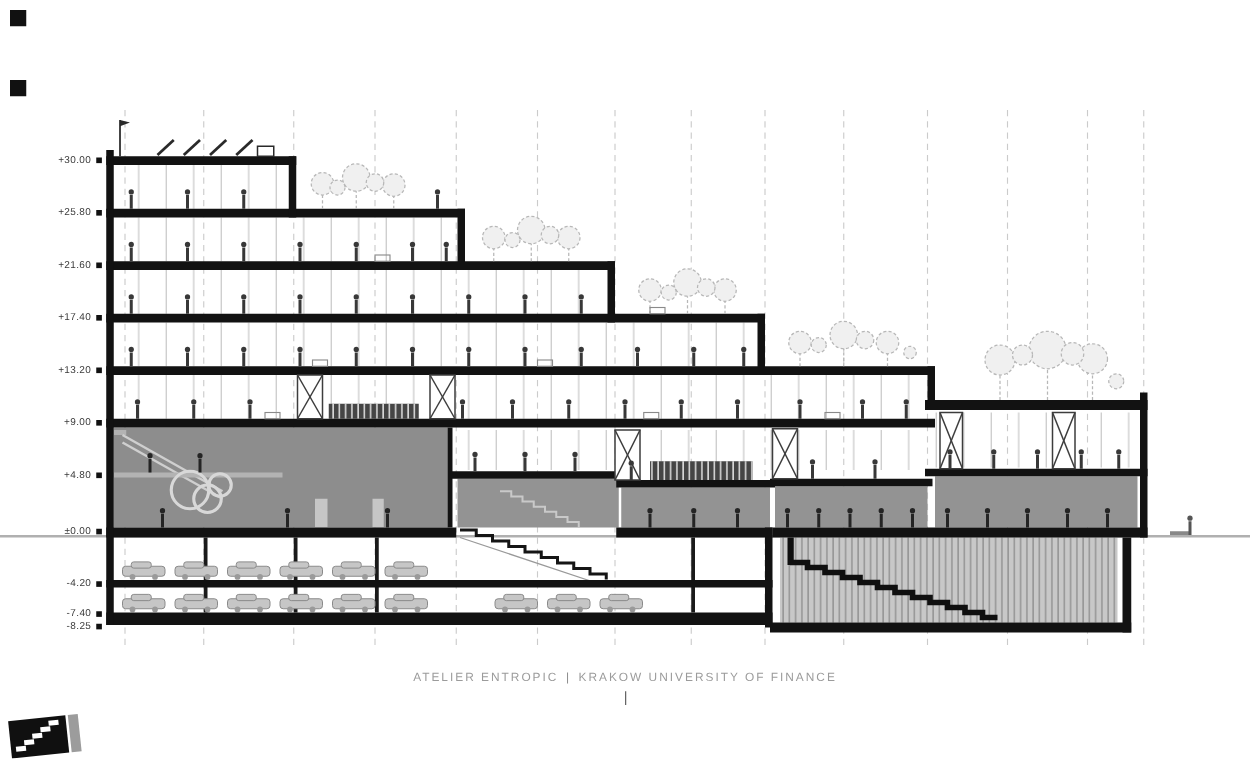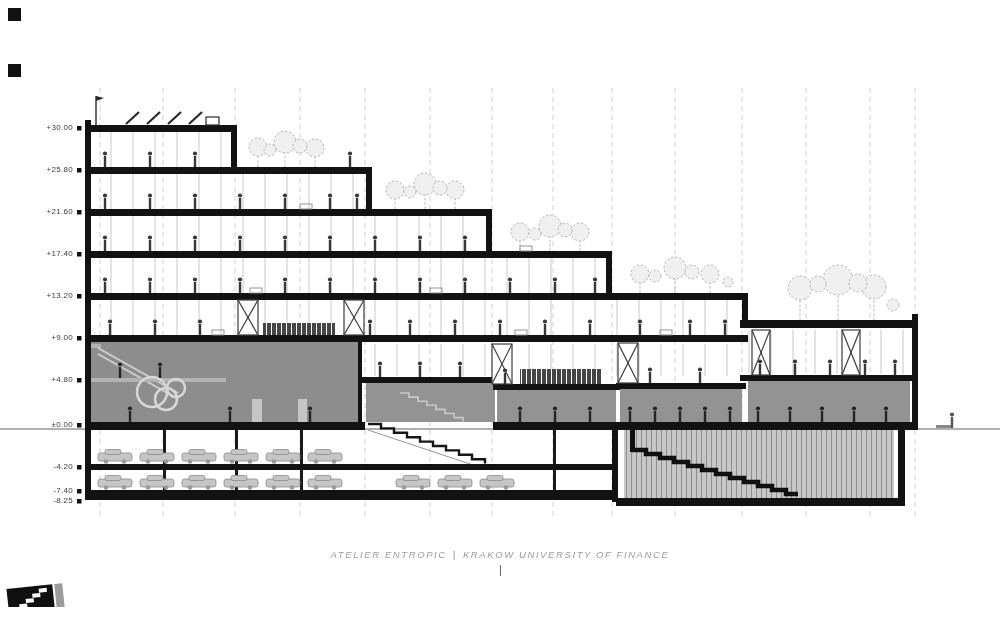--- a/index.html
+++ b/index.html
@@ -2,21 +2,21 @@
 <html><head>
 <meta charset="utf-8">
 <style>
   html,body{margin:0;padding:0;background:#fff;}
   .stage{position:relative;width:1000px;height:607px;background:#ffffff;overflow:hidden;
          font-family:"Liberation Sans",sans-serif;}
   .stage svg{display:block;}
   #drawing{position:absolute;top:0;left:0;}
   .titleblock{position:absolute;top:537px;left:0;right:0;text-align:center;}
   .title{font-size:16px;font-weight:bold;font-style:italic;letter-spacing:.6px;color:#161616;}
-  .subtitle{margin-top:12px;font-size:9.5px;letter-spacing:1.6px;color:#9b9b9b;font-style:italic;}
+  .subtitle{margin-top:0;font-size:9.5px;letter-spacing:1.6px;color:#9b9b9b;}
   .subtitle .sep{margin:0 6px;color:#8a8a8a;}
   .sepline{width:1px;height:11px;background:#666;margin:5px auto 2px auto;}
   .logo{margin-top:1px;}
   text.elev{font-size:8px;fill:#3a3a3a;letter-spacing:.3px;font-family:"Liberation Sans",sans-serif;}
 </style>
 </head>
 <body>
 
 <div class="stage">
 

